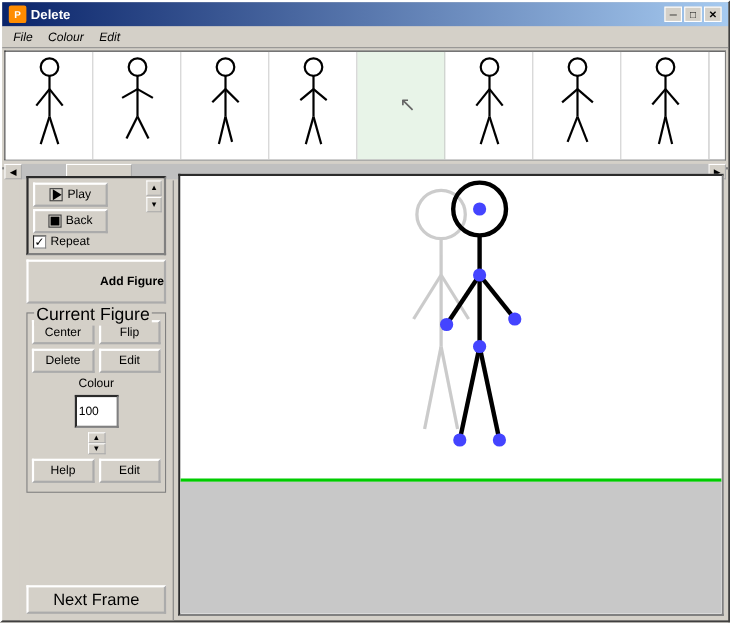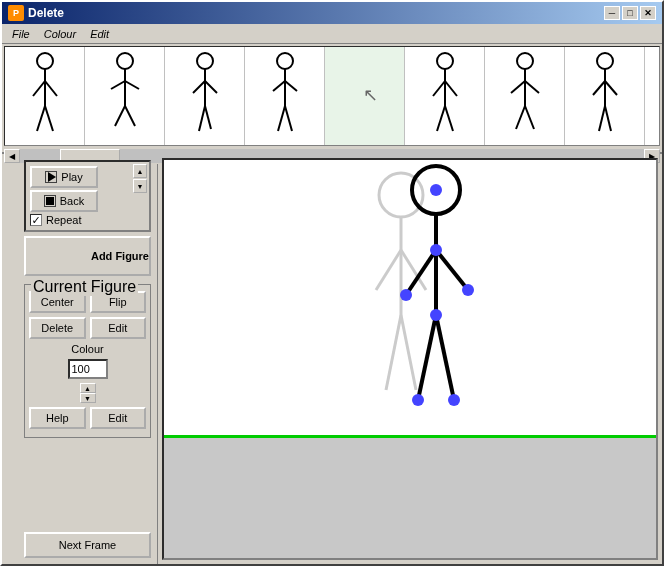--- a/index.html
+++ b/index.html
@@ -350,21 +350,21 @@
       margin-bottom: 4px;
       flex-direction: column;
     }
 
     .colour-label {
       font-size: 11px;
     }
 
     .number-input {
       width: 40px;
-      height: 20px;
+      height: 30px;
       background: white;
       border: 2px inset #808080;
       padding: 1px 2px;
       font-size: 11px;
       display: flex;
       align-items: center;
     }
 
     .spin-btns-vertical {
       display: flex;
@@ -384,21 +384,21 @@
       line-height: 1;
     }
 
     
     .next-frame-btn {
       width: 100%;
       height: 26px;
       background: #d4d0c8;
       border: 2px outset #ffffff;
       cursor: pointer;
-      font-size: 11px;
+      font-size: 15px;
       margin-top: auto;
       display: flex;
       align-items: center;
       justify-content: center;
     }
 
     
     .canvas-area {
       flex: 1;
       background: white;

